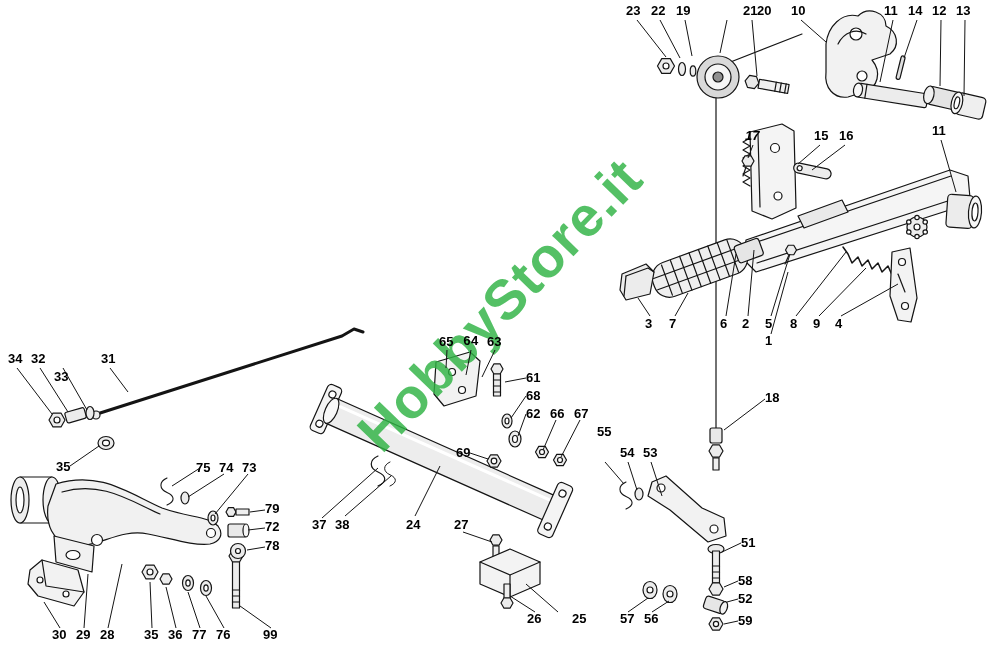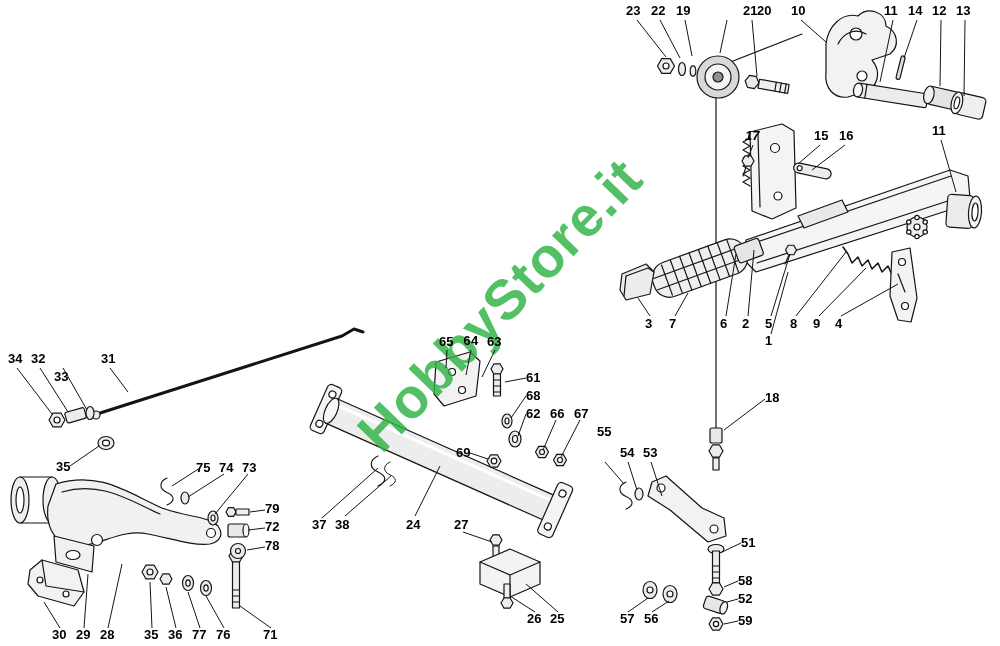--- a/index.html
+++ b/index.html
@@ -426,20 +426,20 @@
       <div class="part-label" style="left: 738px; top: 574px;">58</div>
       <div class="part-label" style="left: 738px; top: 592px;">52</div>
       <div class="part-label" style="left: 738px; top: 614px;">59</div>
       <div class="part-label" style="left: 52px; top: 628px;">30</div>
       <div class="part-label" style="left: 76px; top: 628px;">29</div>
       <div class="part-label" style="left: 100px; top: 628px;">28</div>
       <div class="part-label" style="left: 144px; top: 628px;">35</div>
       <div class="part-label" style="left: 168px; top: 628px;">36</div>
       <div class="part-label" style="left: 192px; top: 628px;">77</div>
       <div class="part-label" style="left: 216px; top: 628px;">76</div>
-      <div class="part-label" style="left: 263px; top: 628px;">71</div>
+      <div class="part-label" style="left: 263px; top: 628px;">99</div>
       <div class="part-label" style="left: 527px; top: 612px;">26</div>
-      <div class="part-label" style="left: 550px; top: 612px;">25</div>
+      <div class="part-label" style="left: 572px; top: 612px;">25</div>
       <div class="part-label" style="left: 620px; top: 612px;">57</div>
       <div class="part-label" style="left: 644px; top: 612px;">56</div>
     </div>
 
 </div>
 
 </body></html>

